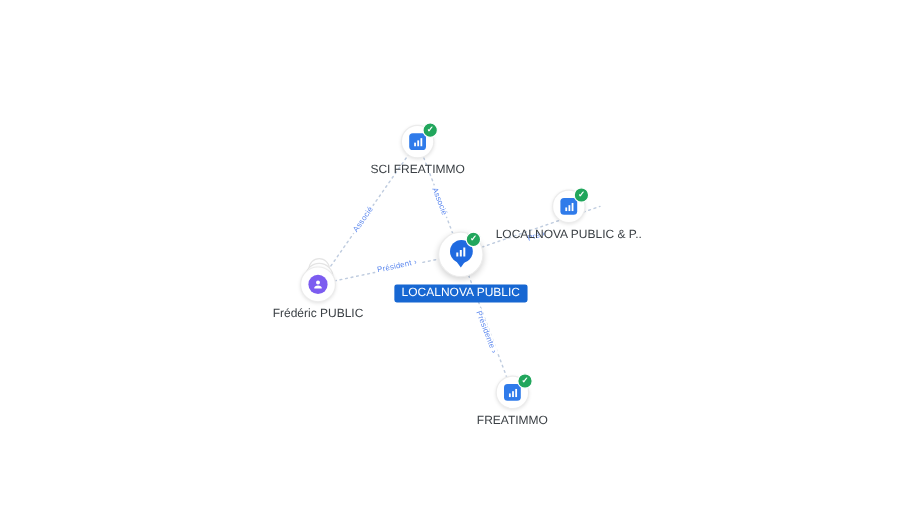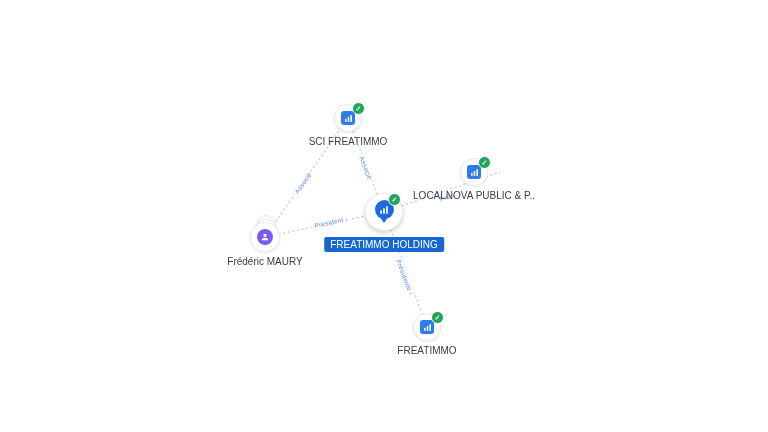--- a/index.html
+++ b/index.html
@@ -116,37 +116,37 @@
   <div class="node person" style="left:265px;top:237px;transform:translate(-50%,-50%);">
     <div class="circle">
       <span class="stack-2"></span>
       <span class="stack-1"></span>
       <div class="person-disc">
         <svg viewBox="0 0 24 24">
             <path fill="#fff" d="M12 12a4 4 0 1 0 0-8 4 4 0 0 0 0 8zm0 2c-4.2 0-7.5 2.1-7.5 4.7V20h15v-1.3c0-2.6-3.3-4.7-7.5-4.7z"></path>
           </svg>
       </div>
     </div>
-    <div class="node-label">Frédéric MAURY</div>
+    <div class="node-label">Frédéric PUBLIC</div>
   </div>
 
   <div class="node central" style="left:384px;top:212px;transform:translate(-50%,-50%);">
     <div class="circle">
       <div class="pin">
         <svg viewBox="0 0 24 24">
             <g fill="#fff">
               <rect x="3" y="13" width="4" height="8"></rect>
               <rect x="10" y="8" width="4" height="13"></rect>
               <rect x="17" y="3" width="4" height="18"></rect>
             </g>
           </svg>
       </div>
       <div class="badge">✓</div>
     </div>
-    <div class="node-label">FREATIMMO HOLDING</div>
+    <div class="node-label">LOCALNOVA PUBLIC</div>
   </div>
 
   <div class="node company" style="left:427px;top:327px;transform:translate(-50%,-50%);">
     <div class="circle">
       <div class="icon-sq">
         <svg viewBox="0 0 24 24">
             <g fill="#fff">
               <rect x="3" y="13" width="4" height="8"></rect>
               <rect x="10" y="8" width="4" height="13"></rect>
               <rect x="17" y="3" width="4" height="18"></rect>

